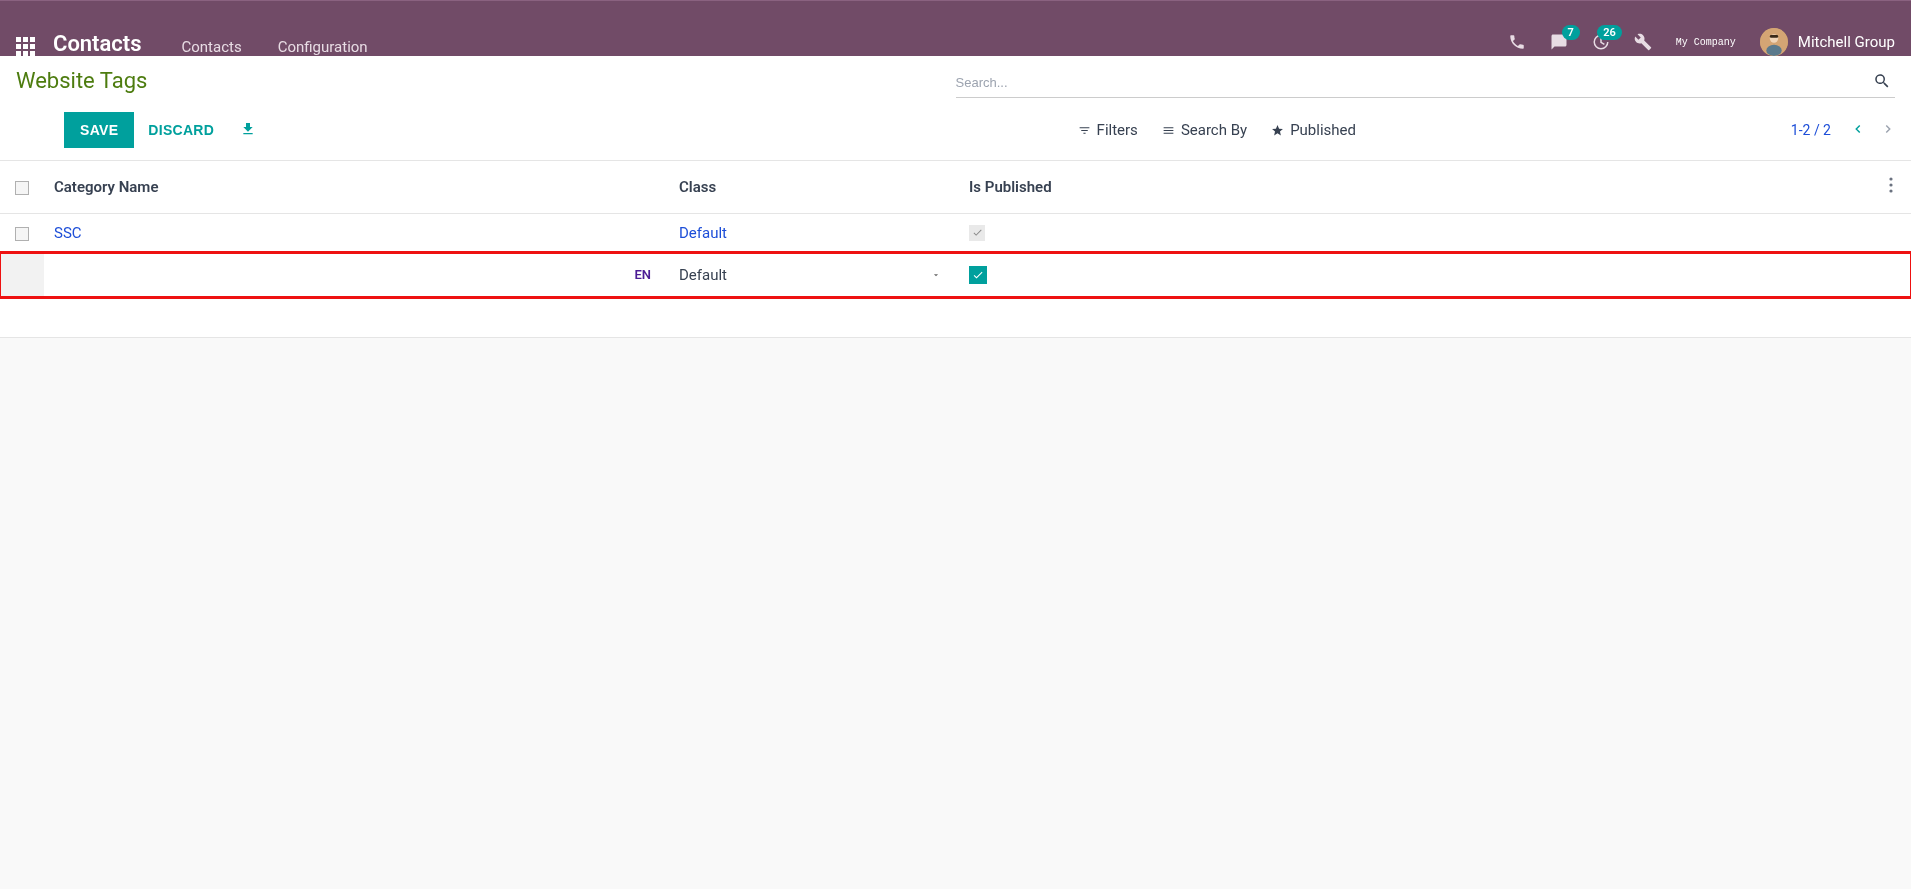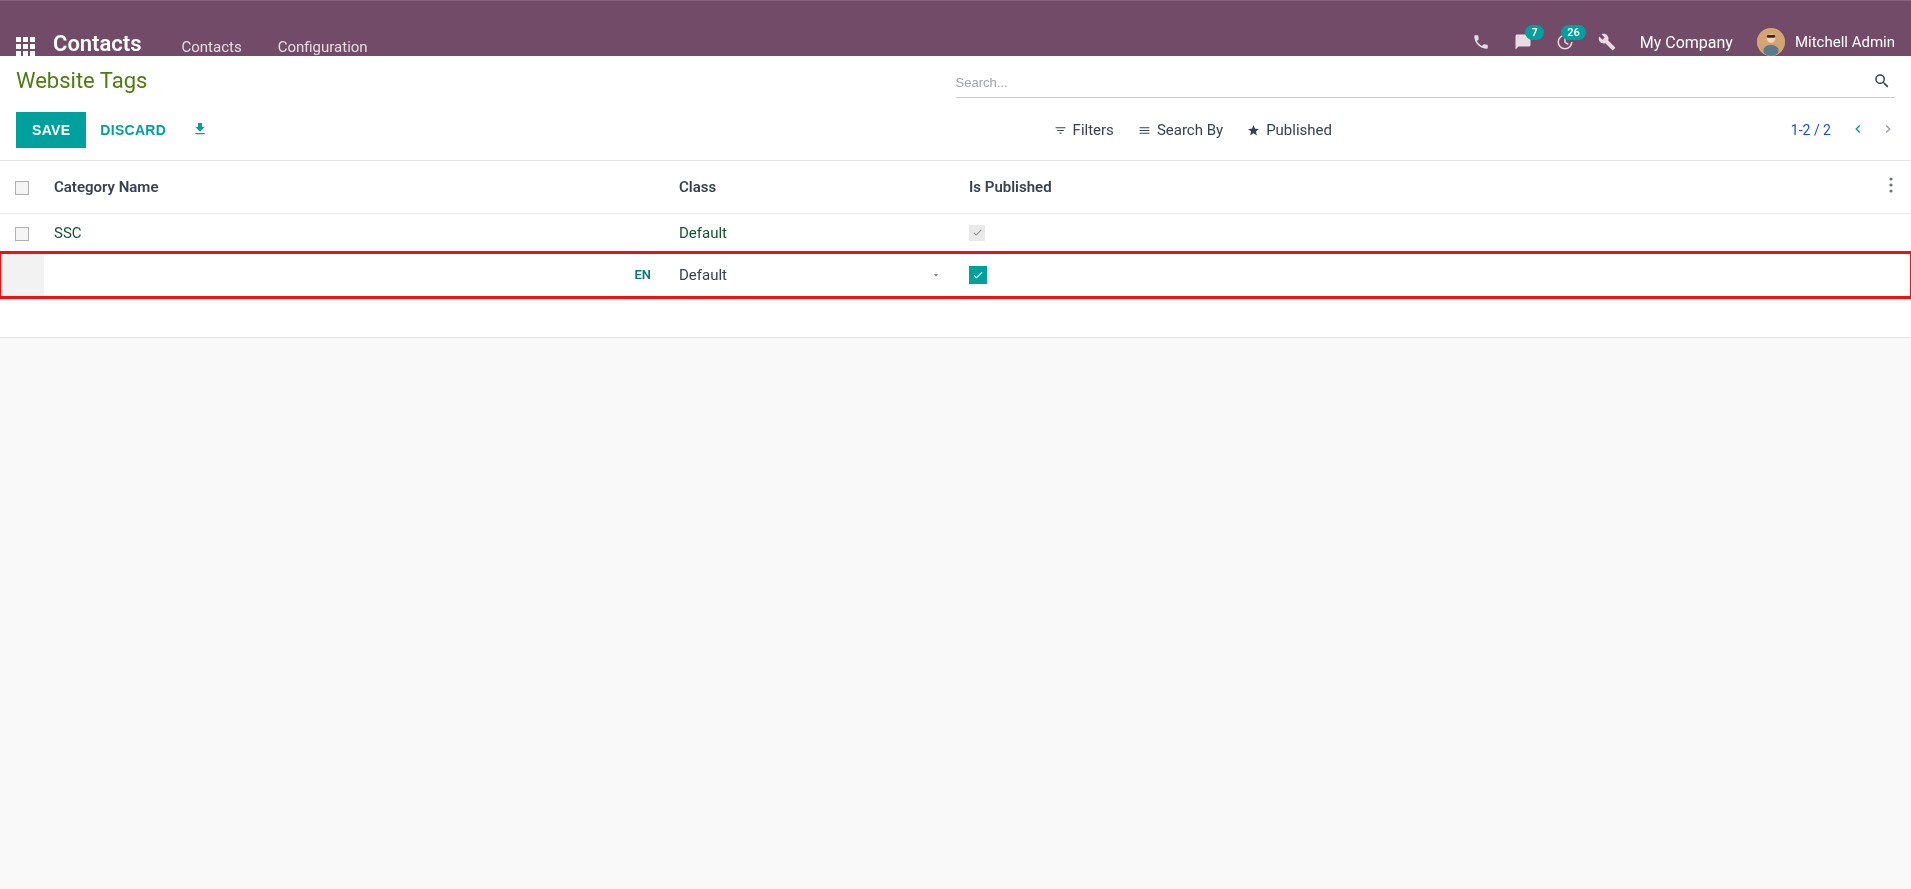--- a/index.html
+++ b/index.html
@@ -9,39 +9,39 @@
   .navbar { background: #714B67; height: 56px; display: flex; align-items: flex-end; padding: 0 16px; color: #fff; border-top: 1px solid #8a6280; }
   .apps-icon { display: grid; grid-template-columns: repeat(3, 5px); grid-template-rows: repeat(3, 5px); gap: 2px; margin-right: 18px; cursor: pointer; }
   .apps-icon span { background: #fff; width: 5px; height: 5px; }
   .brand { font-size: 22px; font-weight: 600; color: #fff; margin-right: 40px; }
   .nav-link { color: #e8dce4; margin-right: 36px; cursor: pointer; font-size: 15px; }
   .nav-spacer { flex: 1; }
   .nav-right { display: flex; align-items: center; gap: 24px; }
   .nav-icon { position: relative; cursor: pointer; display: flex; align-items: center; color: #e8dce4; }
   .nav-icon svg { width: 18px; height: 18px; fill: currentColor; }
   .badge { position: absolute; top: -8px; right: -12px; background: #00A09D; color: #fff; font-size: 11px; font-weight: 600; border-radius: 10px; padding: 1px 6px; min-width: 16px; text-align: center; }
-  .company { font-size: 16px; cursor: pointer; }
+  .company { font-size: 10px; cursor: pointer; font-family: Liberation Mono, monospace; }
   .user { display: flex; align-items: center; gap: 10px; cursor: pointer; }
   .avatar { width: 28px; height: 28px; border-radius: 50%; background: linear-gradient(135deg,#d4a574,#b8935f); display: flex; align-items: center; justify-content: center; overflow: hidden; }
   .avatar svg { width: 28px; height: 28px; }
   .username { font-size: 15px; }
   
   
   .control-panel { background: #fff; border-bottom: 1px solid #e5e5e5; }
   .cp-top { display: flex; padding: 12px 16px 0 16px; }
   .cp-left { flex: 1; }
   .cp-right { flex: 1; display: flex; align-items: center; }
   .page-title { font-size: 22px; color: #4d7c0f; font-weight: 400; }
   .search-wrap { position: relative; flex: 1; border-bottom: 1px solid #ccc; display: flex; align-items: center; }
   .search-input { border: none; outline: none; padding: 6px 0; font-size: 13px; flex: 1; background: transparent; }
   .search-input::placeholder { color: #9ca3af; }
   .search-btn { cursor: pointer; padding: 4px; }
   .search-btn svg { width: 18px; height: 18px; fill: #374151; }
   
-  .cp-bottom { display: flex; padding: 14px 16px 12px 16px; align-items: center; }
+  .cp-bottom { display: flex; padding: 14px 16px 12px 16px; align-items: center; margin-left: 48px; }
   .cp-buttons { display: flex; align-items: center; gap: 14px; }
   .btn-primary { background: #00A09D; color: #fff; border: none; padding: 10px 16px; font-weight: 600; font-size: 14px; cursor: pointer; letter-spacing: 0.3px; }
   .btn-link { color: #00A09D; font-weight: 600; background: none; border: none; cursor: pointer; font-size: 14px; letter-spacing: 0.3px; }
   .btn-icon { color: #00A09D; cursor: pointer; margin-left: 12px; }
   .btn-icon svg { width: 16px; height: 16px; fill: currentColor; }
   
   .cp-search-options { flex: 1; display: flex; align-items: center; gap: 24px; padding-left: 4px; }
   .cp-search-options-wrap { flex: 1; display: flex; }
   .search-opt { display: flex; align-items: center; gap: 6px; cursor: pointer; color: #374151; font-size: 15px; }
   .search-opt svg { width: 13px; height: 13px; fill: currentColor; }
@@ -62,29 +62,29 @@
   .col-name { width: 625px; }
   .col-class { width: 290px; }
   .col-pub { }
   .col-kebab { width: 40px; text-align: center; }
   
   .chk { width: 14px; height: 14px; border: 1.5px solid #b0b0b0; background: #f5f5f5; display: inline-block; vertical-align: middle; }
   .chk-ro { width: 16px; height: 16px; background: #e9e9e9; display: inline-flex; align-items: center; justify-content: center; color: #888; }
   .chk-ro svg { width: 11px; height: 11px; fill: currentColor; }
   .chk-active { width: 18px; height: 18px; background: #00A09D; display: inline-flex; align-items: center; justify-content: center; color: #fff; }
   .chk-active svg { width: 12px; height: 12px; fill: currentColor; }
-  tr.data-row td { font-size: 15px; color: #14532d; }
+  tr.data-row td { font-size: 15px; color: #1d4ed8; }
   
   tr.edit-row { outline: 3px solid #e11; outline-offset: -1px; }
   tr.edit-row td { background: #fff; padding: 8px 10px; height: 44px; }
   tr.edit-row .col-check { background: #f2f2f2; }
   
   .name-edit-wrap { display: flex; align-items: center; height: 100%; }
   .name-input { flex: 1; border: none; outline: none; font-size: 15px; padding: 4px 6px; background: transparent; }
-  .lang-badge { color: #0f766e; font-weight: 600; font-size: 13px; margin-left: auto; padding-right: 8px; }
+  .lang-badge { color: #4c1d95; font-weight: 600; font-size: 13px; margin-left: auto; padding-right: 8px; }
   
   .select-wrap { display: flex; align-items: center; justify-content: space-between; cursor: pointer; padding-right: 8px; }
   .select-val { font-size: 15px; color: #374151; }
   .select-caret svg { width: 10px; height: 10px; fill: #666; }
   
   .kebab { cursor: pointer; color: #6b7280; }
   .kebab svg { width: 4px; height: 16px; fill: currentColor; }
   
   .bottom-gap { height: 40px; background: #fff; border-bottom: 1px solid #e5e5e5; }
 </style>
@@ -133,21 +133,21 @@
     <div class="company">My Company</div>
     <div class="user">
       <div class="avatar">
         <svg viewBox="0 0 40 40">
             <circle cx="20" cy="20" r="20" fill="#d4a574"></circle>
             <circle cx="20" cy="15" r="6" fill="#f0d5b8"></circle>
             <ellipse cx="20" cy="32" rx="11" ry="8" fill="#5b7a8c"></ellipse>
             <rect x="14" y="10" width="12" height="4" rx="2" fill="#3a2a1a"></rect>
           </svg>
       </div>
-      <span class="username">Mitchell Admin</span>
+      <span class="username">Mitchell Group</span>
     </div>
   </div>
 </div>
 
 <div class="control-panel">
   <div class="cp-top">
     <div class="cp-left">
       <div class="page-title">Website Tags</div>
     </div>
     <div class="cp-right">

